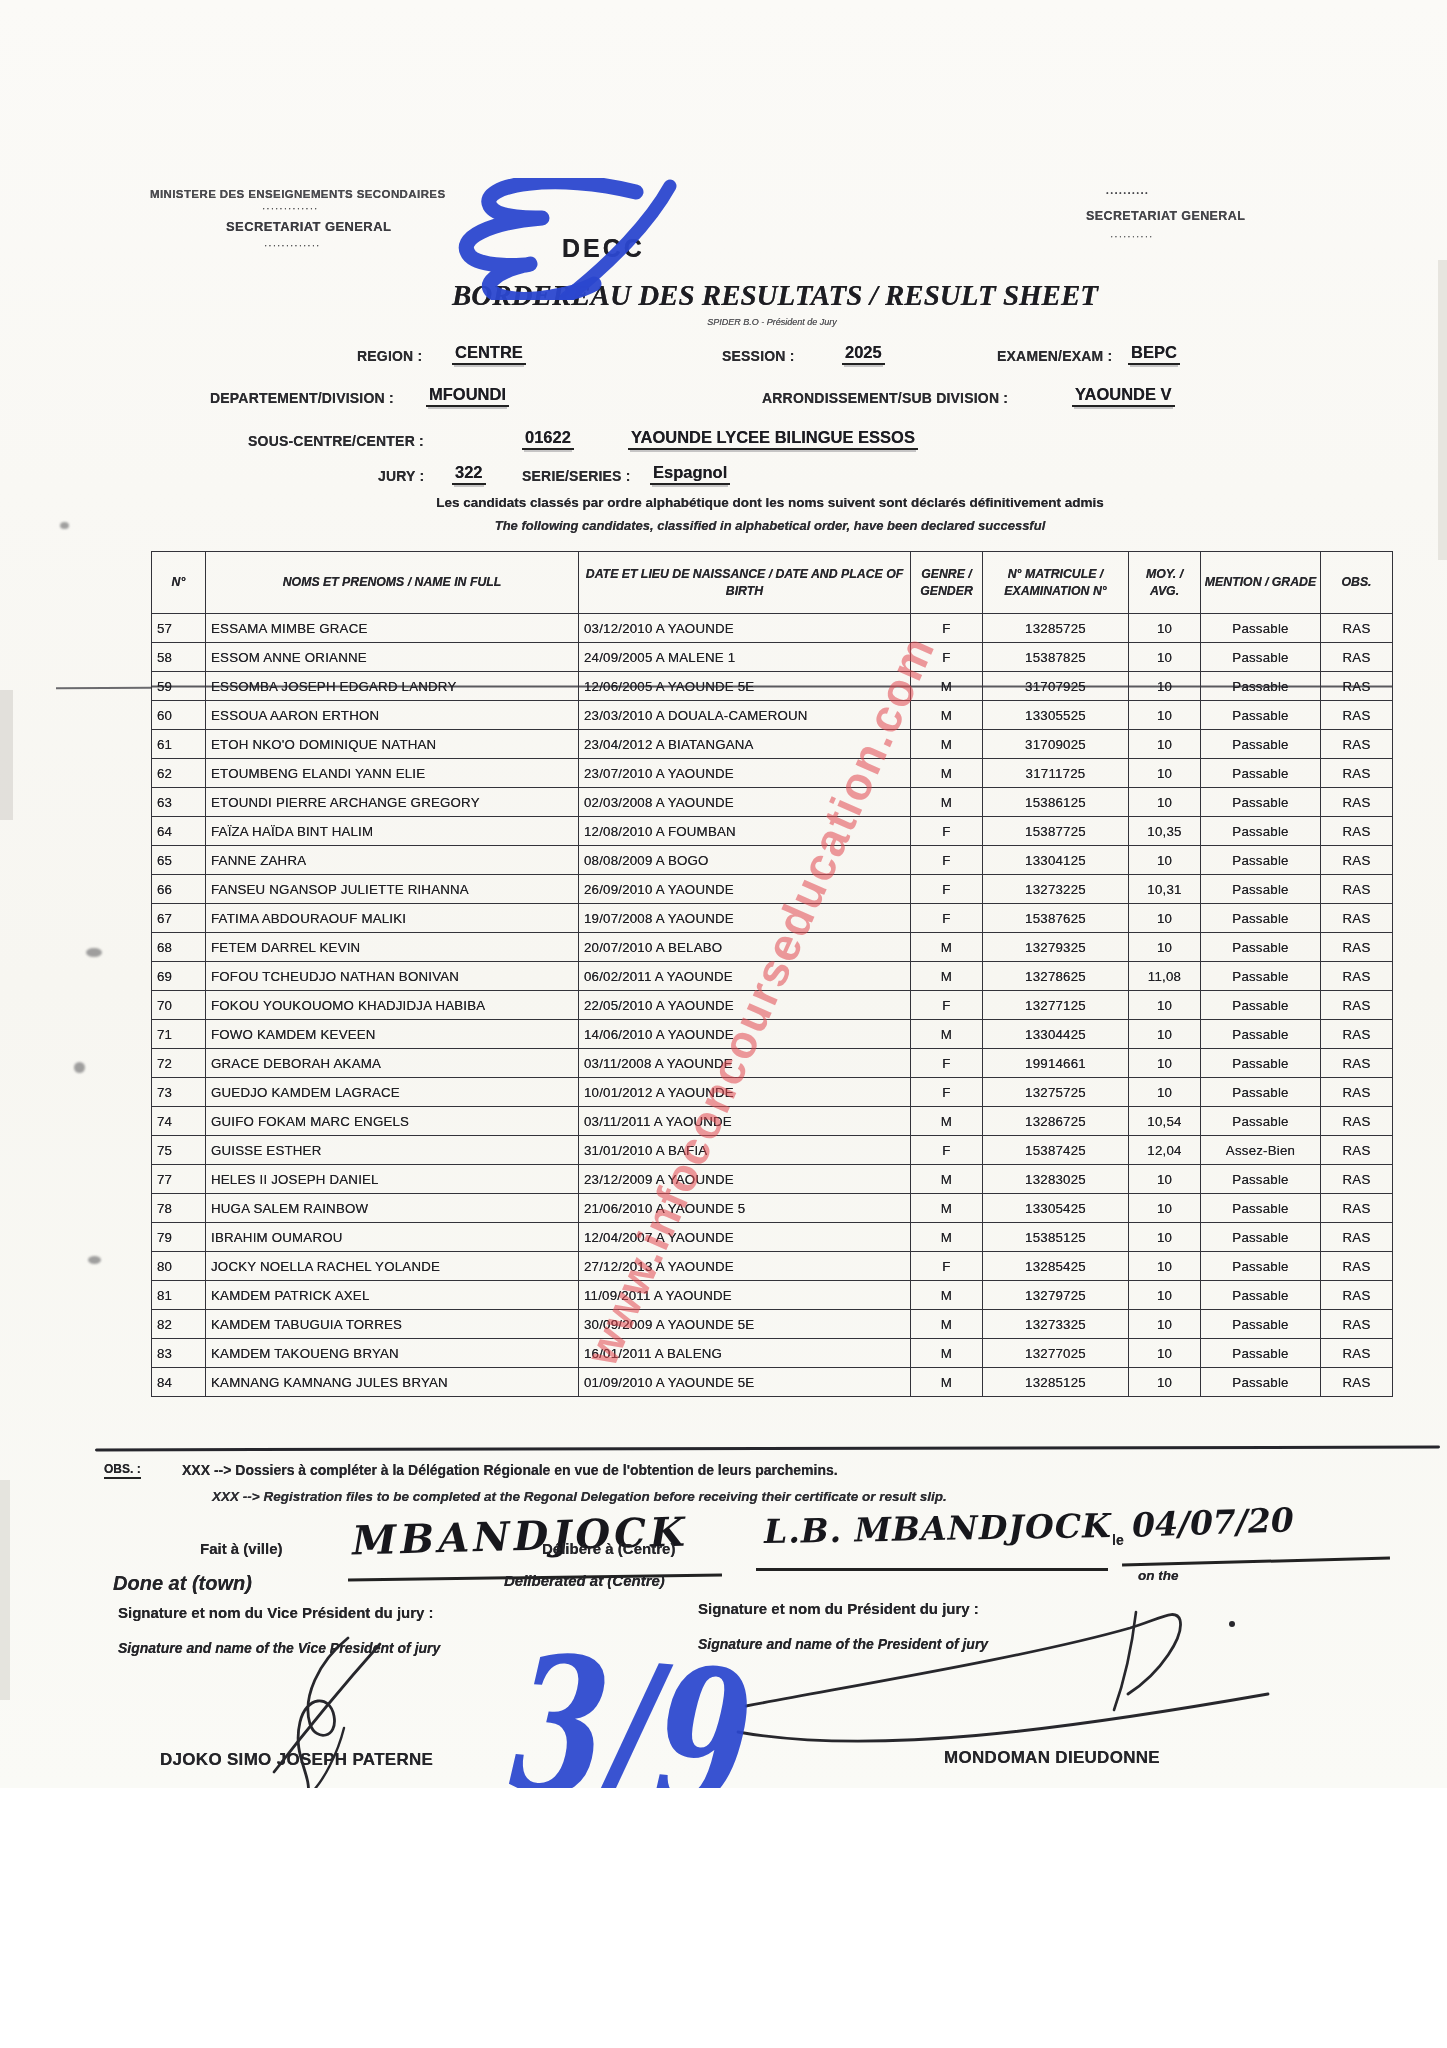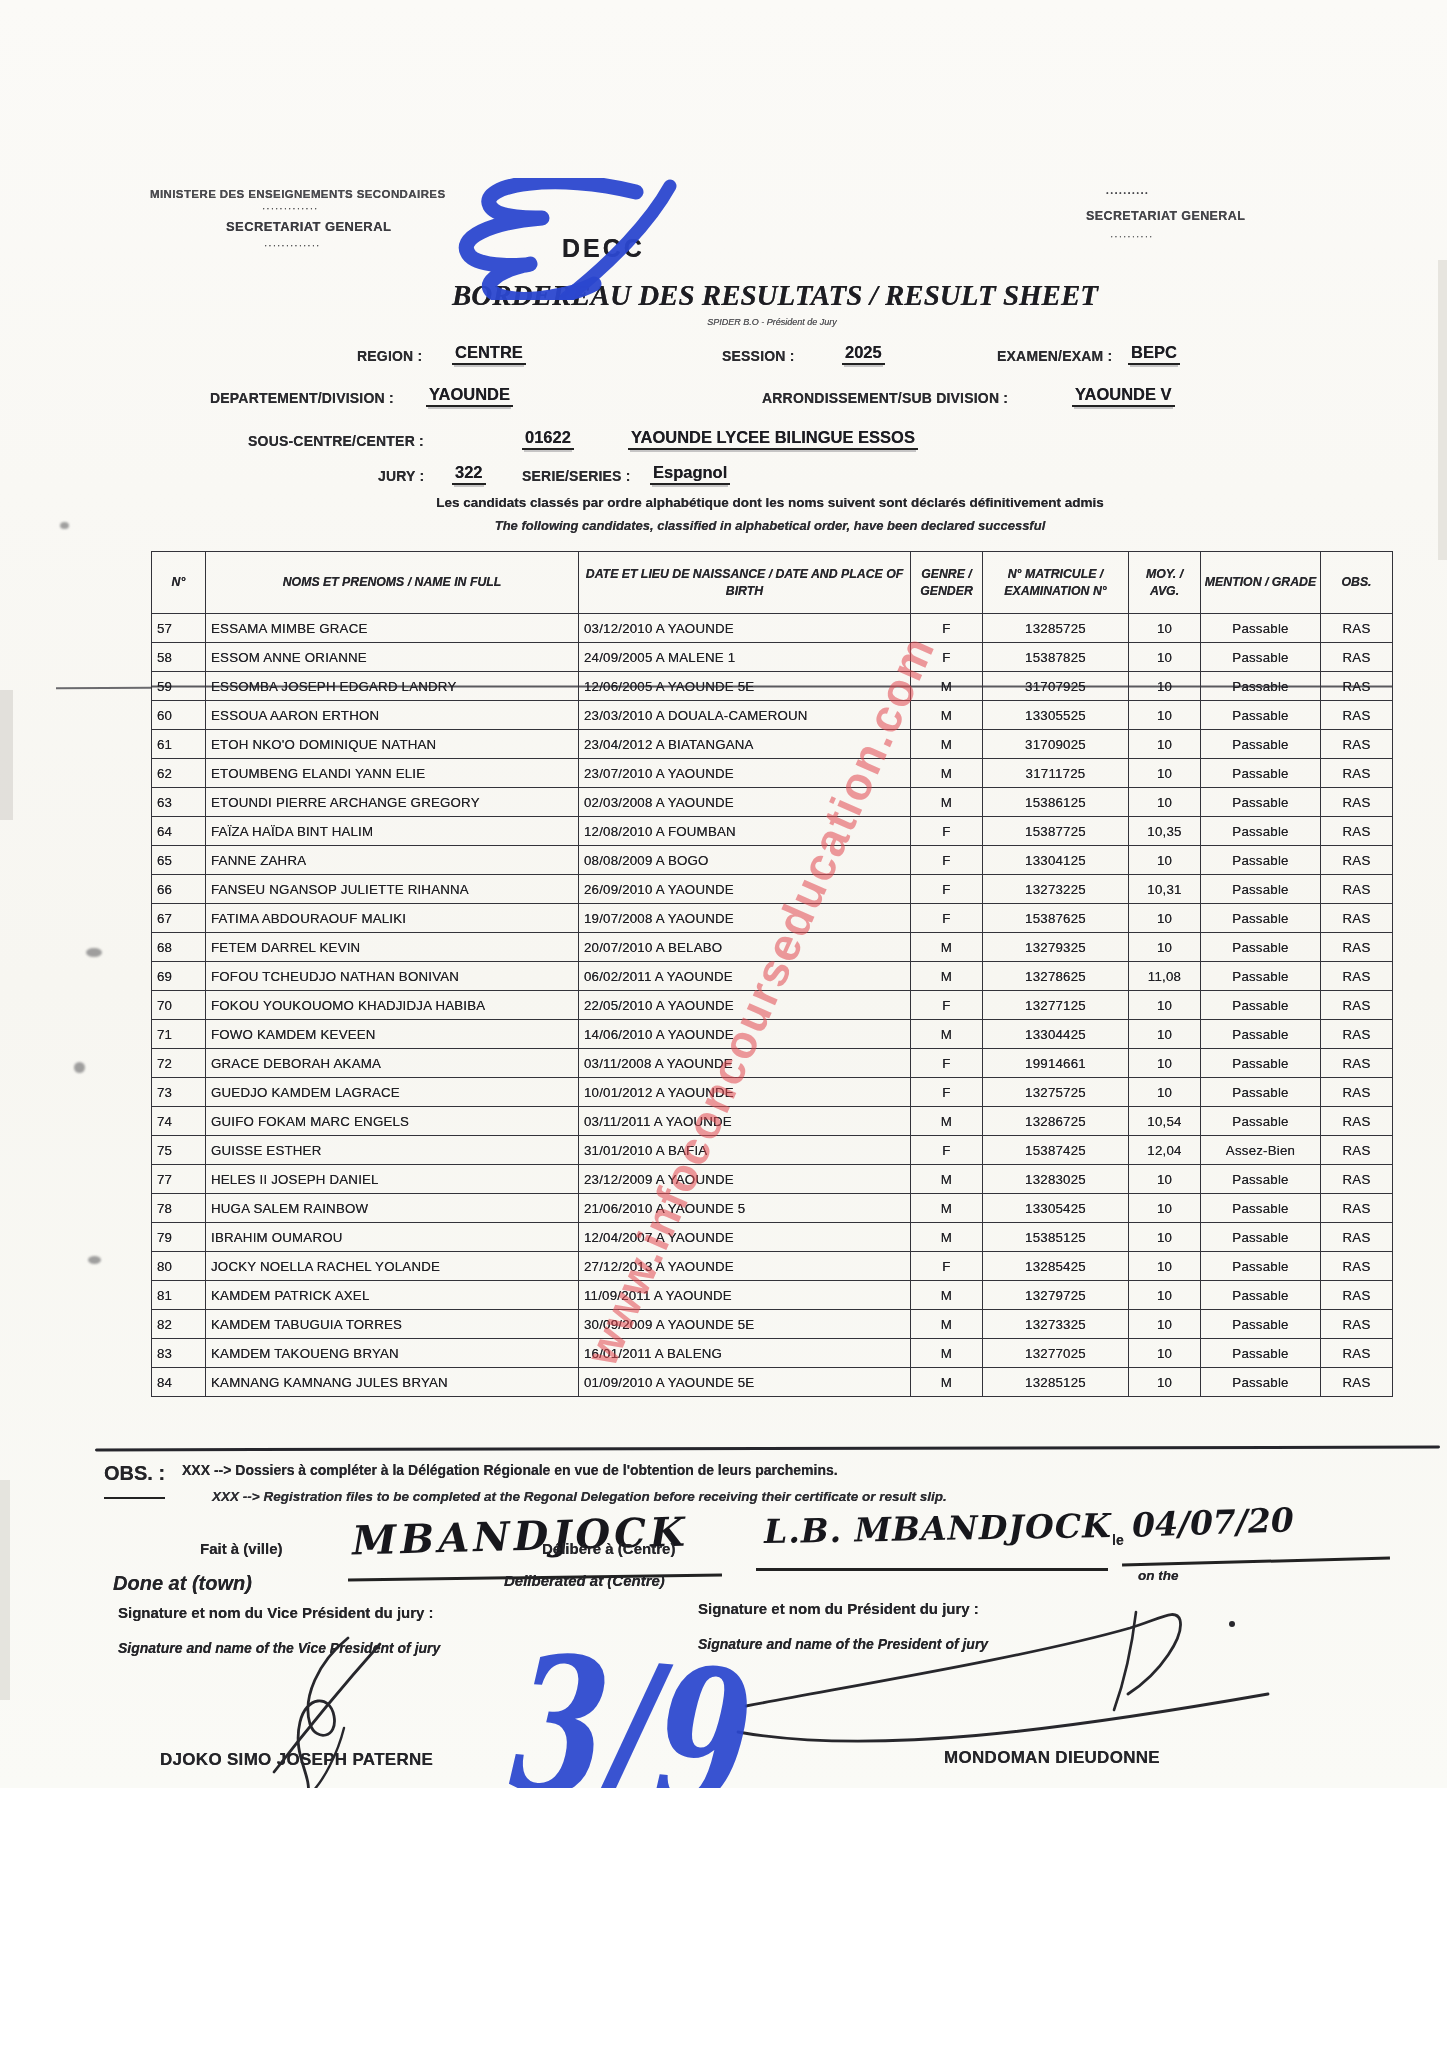--- a/index.html
+++ b/index.html
@@ -53,21 +53,21 @@
   tr.struck td{background-image:linear-gradient(to bottom,transparent 46%,rgba(45,45,52,.78) 46%,rgba(45,45,52,.78) 54%,transparent 54%);}
   .strike-ext{left:56px;top:687px;width:96px;height:2.4px;background:rgba(45,45,52,.7);transform:rotate(-.3deg);z-index:4;}
   
   .watermark{left:760px;top:1000px;transform:translate(-50%,-50%) rotate(-66deg);font-size:46px;font-weight:bold;
     letter-spacing:2px;color:rgba(225,72,80,.55);white-space:nowrap;z-index:5;text-shadow:none;}
   .blue-mark{left:522px;top:1628px;font-family:"DejaVu Serif",serif;font-style:italic;font-weight:bold;
     font-size:135px;line-height:1;color:#2b47cf;transform:rotate(5deg) scaleY(1.4);transform-origin:top left;
     opacity:.93;z-index:6;text-shadow:none;}
   
   .sep-line{left:95px;top:1447px;width:1345px;height:3px;background:#26262c;border-radius:2px;transform:rotate(-.12deg);}
-  .obs-label{left:104px;top:1462px;font-size:20px;font-weight:bold;border-bottom:2px solid #222;padding-bottom:12px;}
+  .obs-label{left:104px;top:1462px;font-size:12px;font-weight:bold;border-bottom:2px solid #222;padding-bottom:1px;}
   .obs-fr{left:182px;top:1462px;font-size:14px;font-weight:bold;color:#26262b;}
   .obs-en{left:212px;top:1489px;font-size:13.5px;font-weight:bold;font-style:italic;color:#2c2c31;}
   .fait-fr{left:200px;top:1540px;font-size:15px;font-weight:bold;}
   .fait-en{left:113px;top:1572px;font-size:20px;font-weight:bold;font-style:italic;}
   .delib-fr{left:542px;top:1540px;font-size:15px;font-weight:bold;}
   .delib-en{left:504px;top:1572px;font-size:15px;font-weight:bold;font-style:italic;}
   .hand{position:absolute;font-family:"DejaVu Serif",serif;font-style:italic;font-weight:bold;color:#17171c;white-space:nowrap;text-shadow:none;}
   .hand-ville{left:352px;top:1512px;font-size:40px;letter-spacing:4px;transform:rotate(-1.5deg);}
   .hand-centre{left:764px;top:1509px;font-size:33px;letter-spacing:1px;transform:rotate(-1deg);}
   .hand-date{left:1132px;top:1503px;font-size:33px;transform:rotate(-2deg);}
@@ -120,21 +120,21 @@
   <div class="abs doc-title">BORDEREAU DES RESULTATS / RESULT SHEET</div>
   <div class="abs doc-subtitle">SPIDER B.O - Président de Jury</div>
 
   <div class="label l-region">REGION :</div>
   <div class="value v-region">CENTRE</div>
   <div class="label l-session">SESSION :</div>
   <div class="value v-session">2025</div>
   <div class="label l-exam">EXAMEN/EXAM :</div>
   <div class="value v-exam">BEPC</div>
   <div class="label l-div">DEPARTEMENT/DIVISION :</div>
-  <div class="value v-div">YAOUNDE</div>
+  <div class="value v-div">MFOUNDI</div>
   <div class="label l-subdiv">ARRONDISSEMENT/SUB DIVISION :</div>
   <div class="value v-subdiv">YAOUNDE V</div>
   <div class="label l-center">SOUS-CENTRE/CENTER :</div>
   <div class="value v-ccode">01622</div>
   <div class="value v-cname">YAOUNDE LYCEE BILINGUE ESSOS</div>
   <div class="label l-jury">JURY :</div>
   <div class="value v-jury">322</div>
   <div class="label l-series">SERIE/SERIES :</div>
   <div class="value v-series">Espagnol</div>
 

